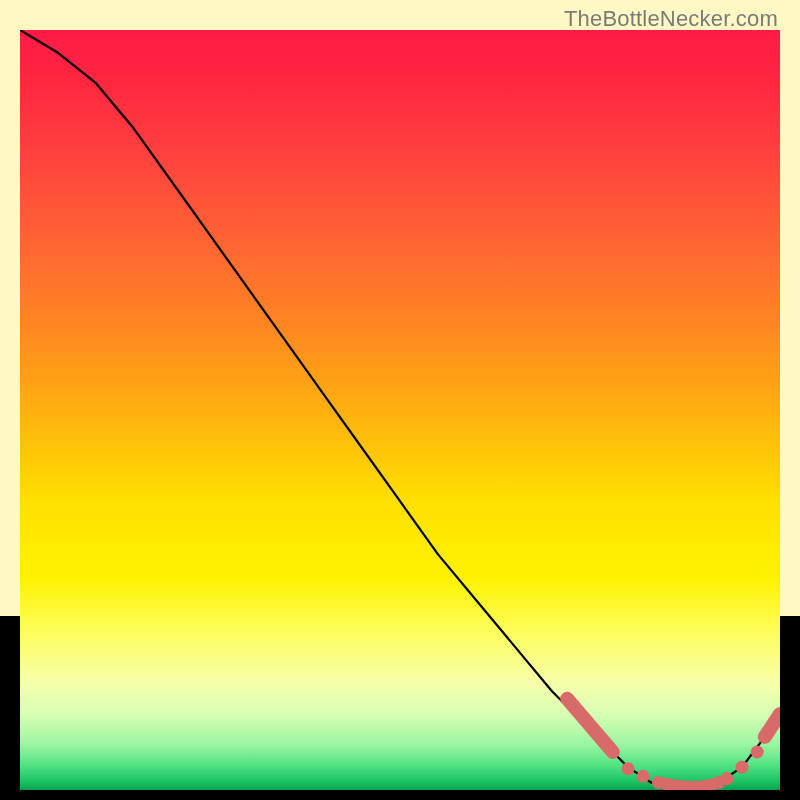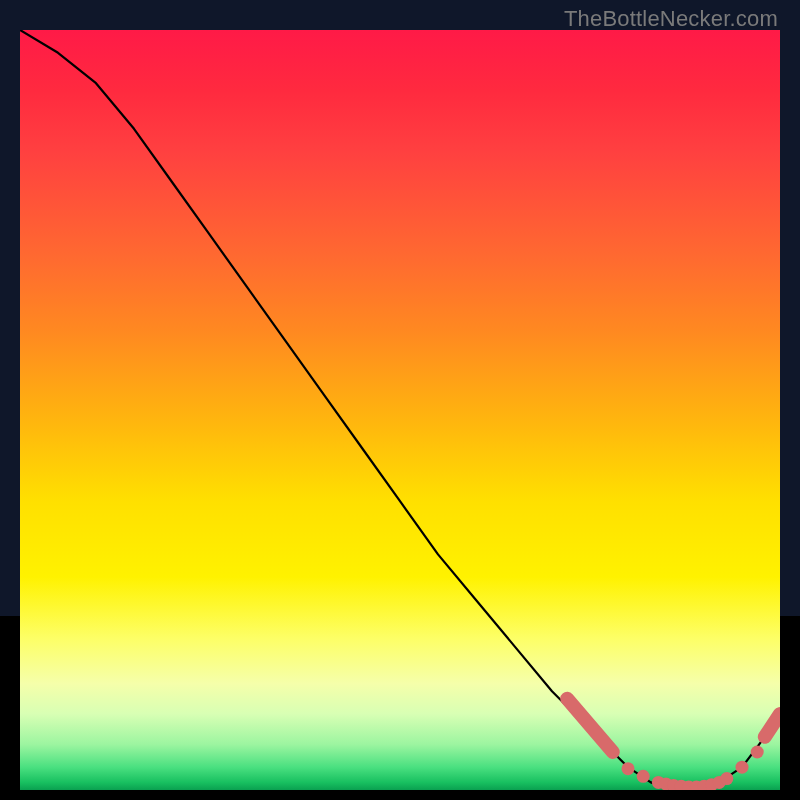--- a/index.html
+++ b/index.html
@@ -8,21 +8,21 @@
     width: 800px;
     height: 800px;
     background: #000;
     overflow: hidden;
     font-family: Arial, Helvetica, sans-serif;
   }
   .frame {
     position: relative;
     width: 800px;
     height: 616px;
-    background: #0f172a;
+    background: #fef9c3;
   }
   .plot {
     position: absolute;
     left: 20px;
     top: 30px;
     width: 760px;
     height: 760px;
     
     background: linear-gradient(
       to bottom,

